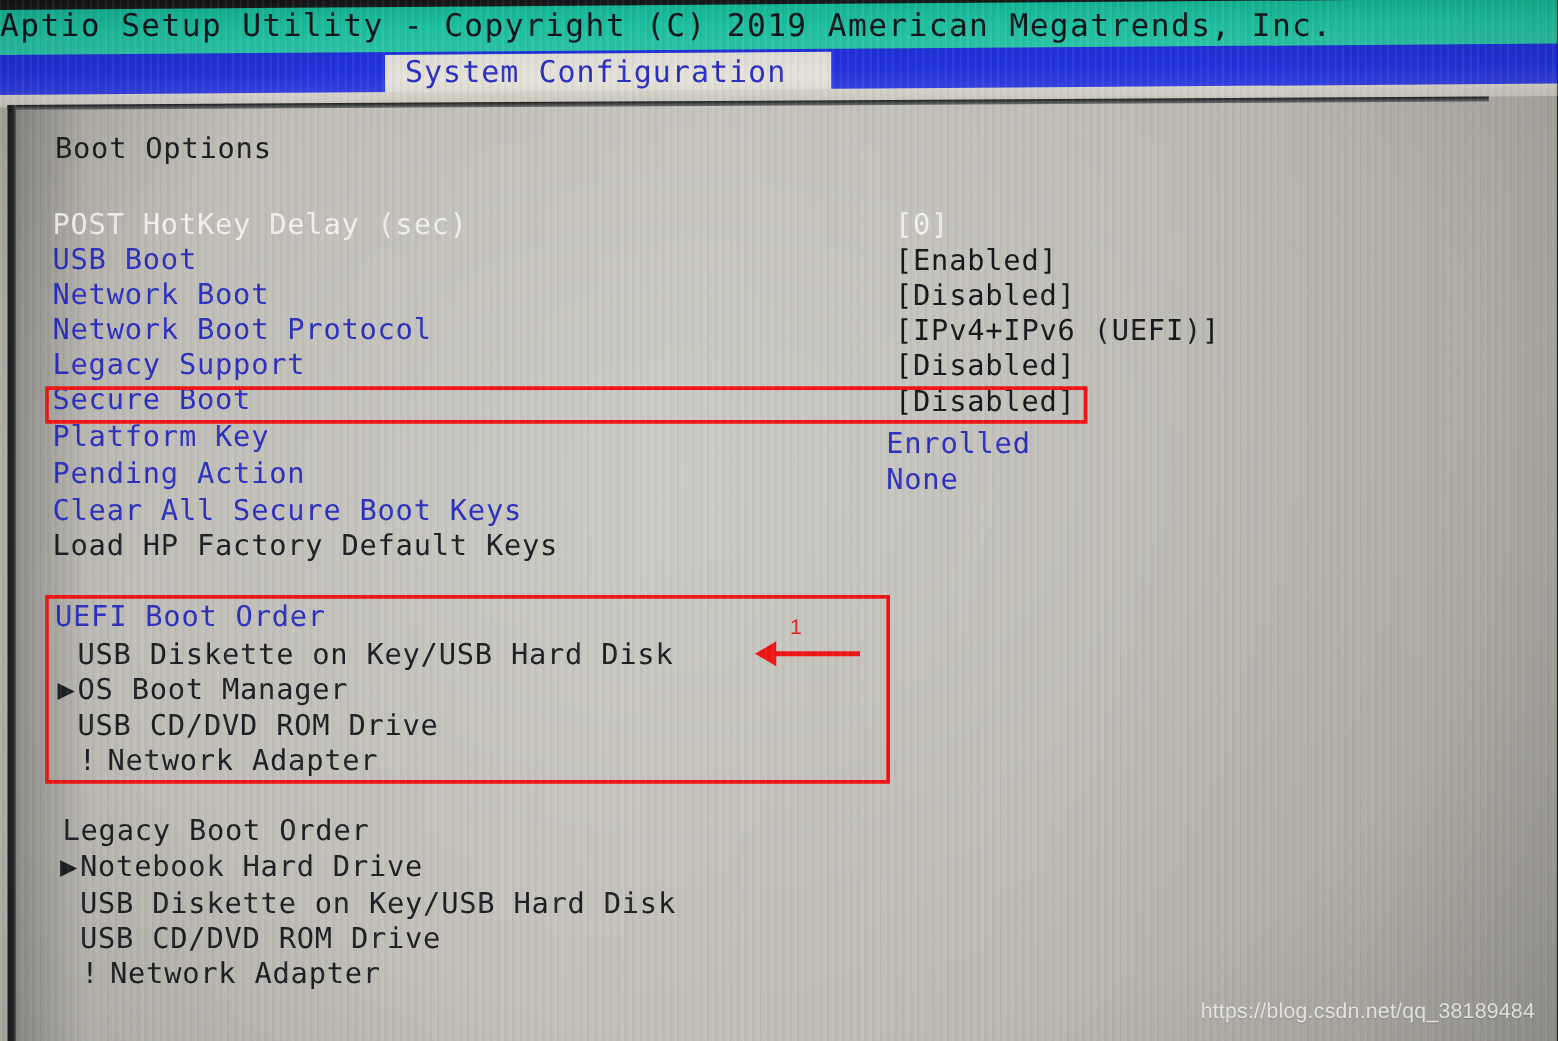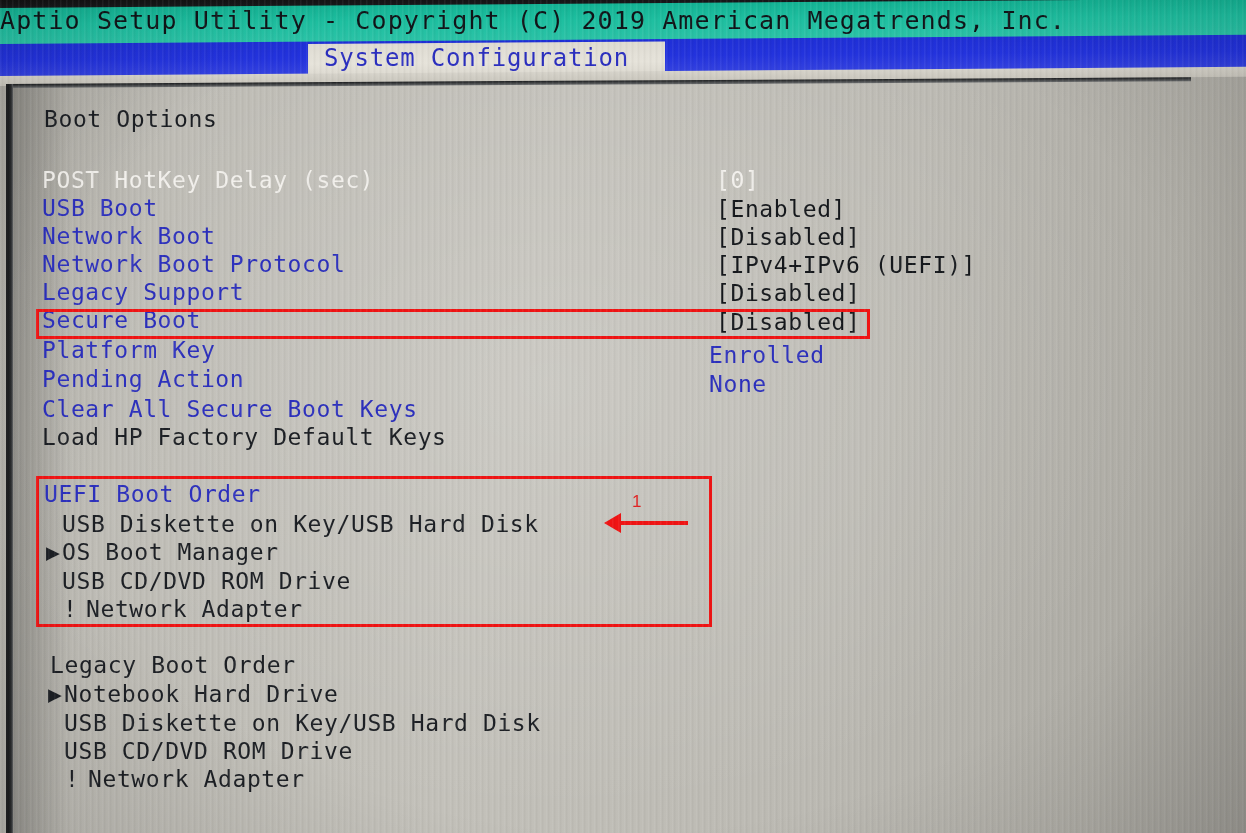--- a/index.html
+++ b/index.html
@@ -198,14 +198,15 @@
 
   <div class="ann-box" style="left:36px;top:476px;width:676px;height:151px;"></div>
 
   <div class="ann-arrow-line" style="left:620px;top:521px;width:68px;"></div>
   <div class="ann-arrow-head" style="left:604px;top:513px;"></div>
   <div class="ann-num" style="left:632px;top:492px;">1</div>
 
   <div id="stripes"></div>
   <div id="vignette"></div>
 
+  <div class="watermark">https://blog.csdn.net/qq_38189484</div>
 
 </div>
 
 </body></html>

